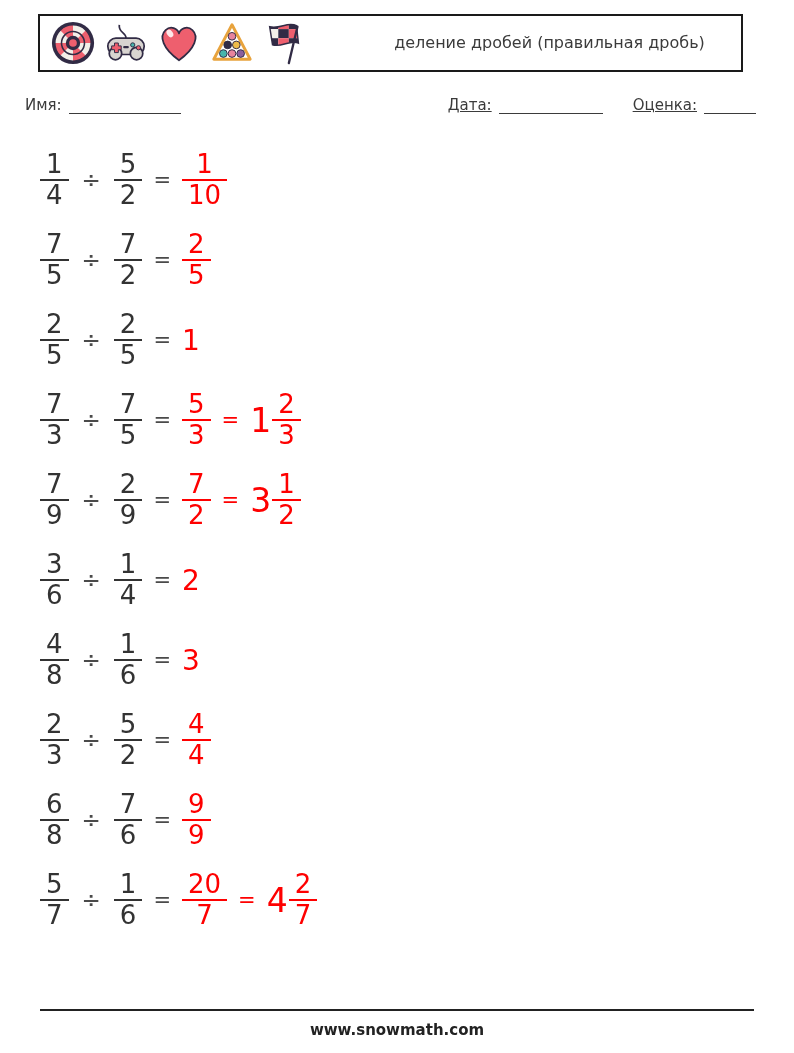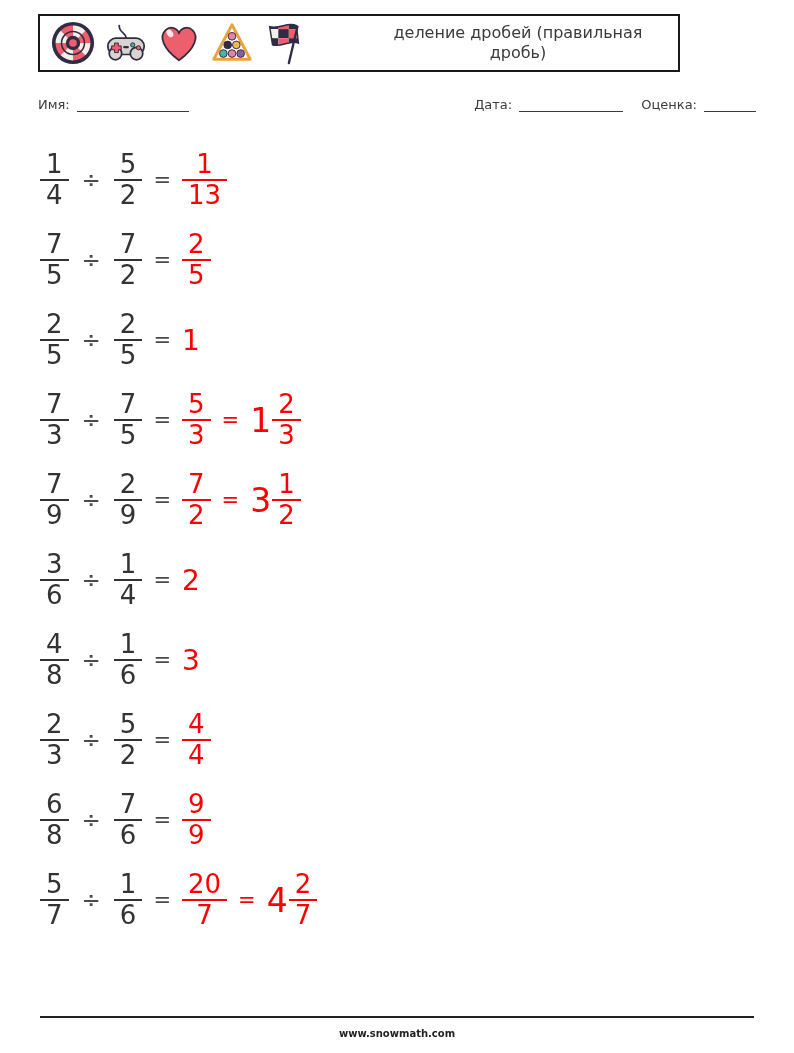--- a/index.html
+++ b/index.html
@@ -6,43 +6,43 @@
   html,body { background:#ffffff; }
   body {
     width:794px; height:1053px; position:relative; margin:0 auto;
     font-family:"DejaVu Sans","Liberation Sans",sans-serif; color:#333333;
     overflow:hidden;
   }
   .page { position:absolute; inset:0; }
 
   
   .header-box {
-    position:absolute; left:38px; top:14px; width:642px; height:58px;
+    position:absolute; left:38px; top:14px; width:705px; height:58px;
     border:2px solid #1a1a1a; display:flex; align-items:center;
     padding:4px 10px;
   }
   .icon-row { display:flex; align-items:center; gap:7px; }
   .icon-row svg { width:46px; height:46px; display:block; }
   .header-title {
     flex:1; text-align:center; font-size:16px; line-height:1.25; color:#3b3b3b;
     padding-left:60px;
   }
 
   
   .fields-row {
-    position:absolute; left:38px; right:38px; top:96px;
+    position:absolute; left:25px; right:38px; top:96px;
     display:flex; justify-content:space-between; align-items:flex-end;
-    font-size:13px; color:#3b3b3b;
+    font-size:15px; color:#3b3b3b;
   }
   .field { display:flex; align-items:flex-end; }
   .blank { display:inline-block; border-bottom:1.5px solid #3b3b3b; height:16px; margin-left:7px; }
   .blank.name  { width:112px; }
   .blank.date  { width:104px; }
   .blank.grade { width:52px;  }
-  .right-fields { display:flex; gap:18px; }
+  .right-fields { display:flex; gap:30px;text-decoration:underline; }
 
   
   .problems { position:absolute; left:40px; top:140px; }
   .problem { height:80px; display:flex; align-items:center; }
 
   .frac { display:inline-flex; flex-direction:column; font-size:26px; line-height:1.12; }
   .frac .num, .frac .den { text-align:center; padding:0 6px; }
   .frac .num { border-bottom:2px solid currentColor; }
   .dark { color:#333333; }
   .red  { color:#fe0000; }
@@ -51,21 +51,21 @@
   .eq { font-size:21px; color:#4a4a4a; margin:0 11px; }
   .eq.red { color:#fe0000; }
   .whole-ans { font-size:28px; color:#fe0000; }
   .mixed { display:inline-flex; align-items:center; }
   .mixed .mwhole { font-size:33px; color:#fe0000; margin-right:1px; }
 
   
   .footer {
     position:absolute; left:40px; right:40px; bottom:14px;
     border-top:2px solid #222222; text-align:center; padding-top:10px;
-    font-size:10px; font-weight:bold; color:#222222;
+    font-size:15px; font-weight:bold; color:#222222;
   }
 </style>
 </head>
 <body>
 
 <div class="page">
 
   <div class="header-box">
     <div class="icon-row">
 
@@ -158,21 +158,21 @@
         <span class="den">4</span>
       </span>
       <span class="op">÷</span>
       <span class="frac dark">
         <span class="num">5</span>
         <span class="den">2</span>
       </span>
       <span class="eq">=</span>
       <span class="frac red">
         <span class="num">1</span>
-        <span class="den">13</span>
+        <span class="den">10</span>
       </span>
 
     </div>
 
     <div class="problem">
       <span class="frac dark">
         <span class="num">7</span>
         <span class="den">5</span>
       </span>
       <span class="op">÷</span>

